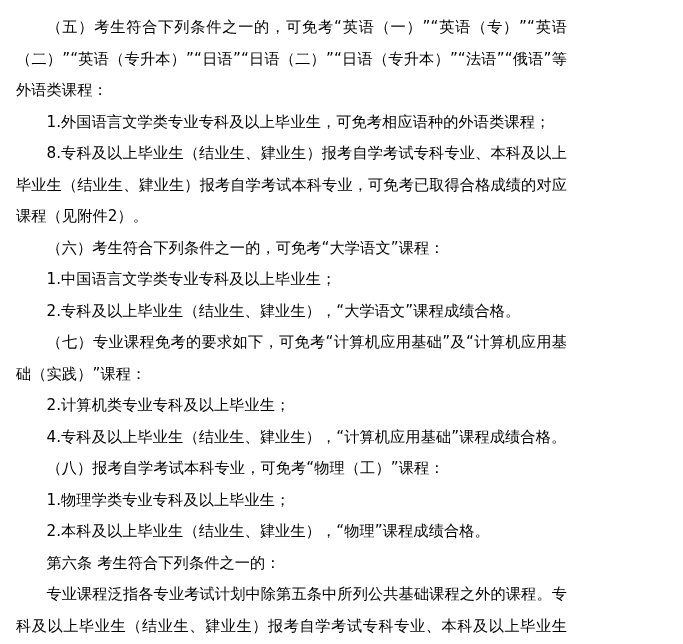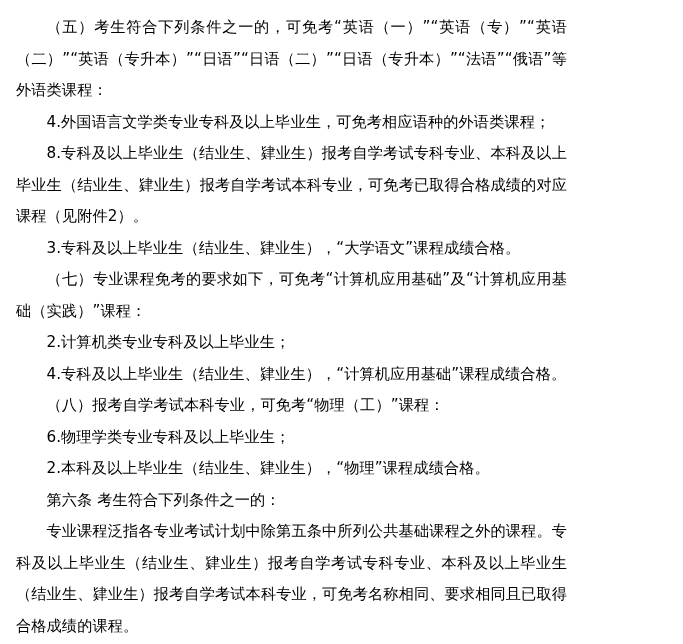--- a/index.html
+++ b/index.html
@@ -31,24 +31,26 @@
   }
   .indent2 {
     text-indent: 2em;
   }
 </style>
 </head>
 <body>
 
 <div id="doc">
   <p class="para indent2">（五）考生符合下列条件之一的，可免考“英语（一）”“英语（专）”“英语（二）”“英语（专升本）”“日语”“日语（二）”“日语（专升本）”“法语”“俄语”等外语类课程：</p>
-  <p class="para indent2">4.外国语言文学类专业专科及以上毕业生，可免考相应语种的外语类课程；</p>
+  <p class="para indent2">1.外国语言文学类专业专科及以上毕业生，可免考相应语种的外语类课程；</p>
   <p class="para indent2">8.专科及以上毕业生（结业生、肄业生）报考自学考试专科专业、本科及以上毕业生（结业生、肄业生）报考自学考试本科专业，可免考已取得合格成绩的对应课程（见附件2）。</p>
-  <p class="para indent2">3.专科及以上毕业生（结业生、肄业生），“大学语文”课程成绩合格。</p>
+  <p class="para indent2">（六）考生符合下列条件之一的，可免考“大学语文”课程：</p>
+  <p class="para indent2">1.中国语言文学类专业专科及以上毕业生；</p>
+  <p class="para indent2">2.专科及以上毕业生（结业生、肄业生），“大学语文”课程成绩合格。</p>
   <p class="para indent2">（七）专业课程免考的要求如下，可免考“计算机应用基础”及“计算机应用基础（实践）”课程：</p>
   <p class="para indent2">2.计算机类专业专科及以上毕业生；</p>
   <p class="para indent2">4.专科及以上毕业生（结业生、肄业生），“计算机应用基础”课程成绩合格。</p>
   <p class="para indent2">（八）报考自学考试本科专业，可免考“物理（工）”课程：</p>
-  <p class="para indent2">6.物理学类专业专科及以上毕业生；</p>
+  <p class="para indent2">1.物理学类专业专科及以上毕业生；</p>
   <p class="para indent2">2.本科及以上毕业生（结业生、肄业生），“物理”课程成绩合格。</p>
   <p class="para indent2">第六条 考生符合下列条件之一的：</p>
   <p class="para indent2">专业课程泛指各专业考试计划中除第五条中所列公共基础课程之外的课程。专科及以上毕业生（结业生、肄业生）报考自学考试专科专业、本科及以上毕业生（结业生、肄业生）报考自学考试本科专业，可免考名称相同、要求相同且已取得合格成绩的课程。</p>
 </div>
 
 </body></html>

